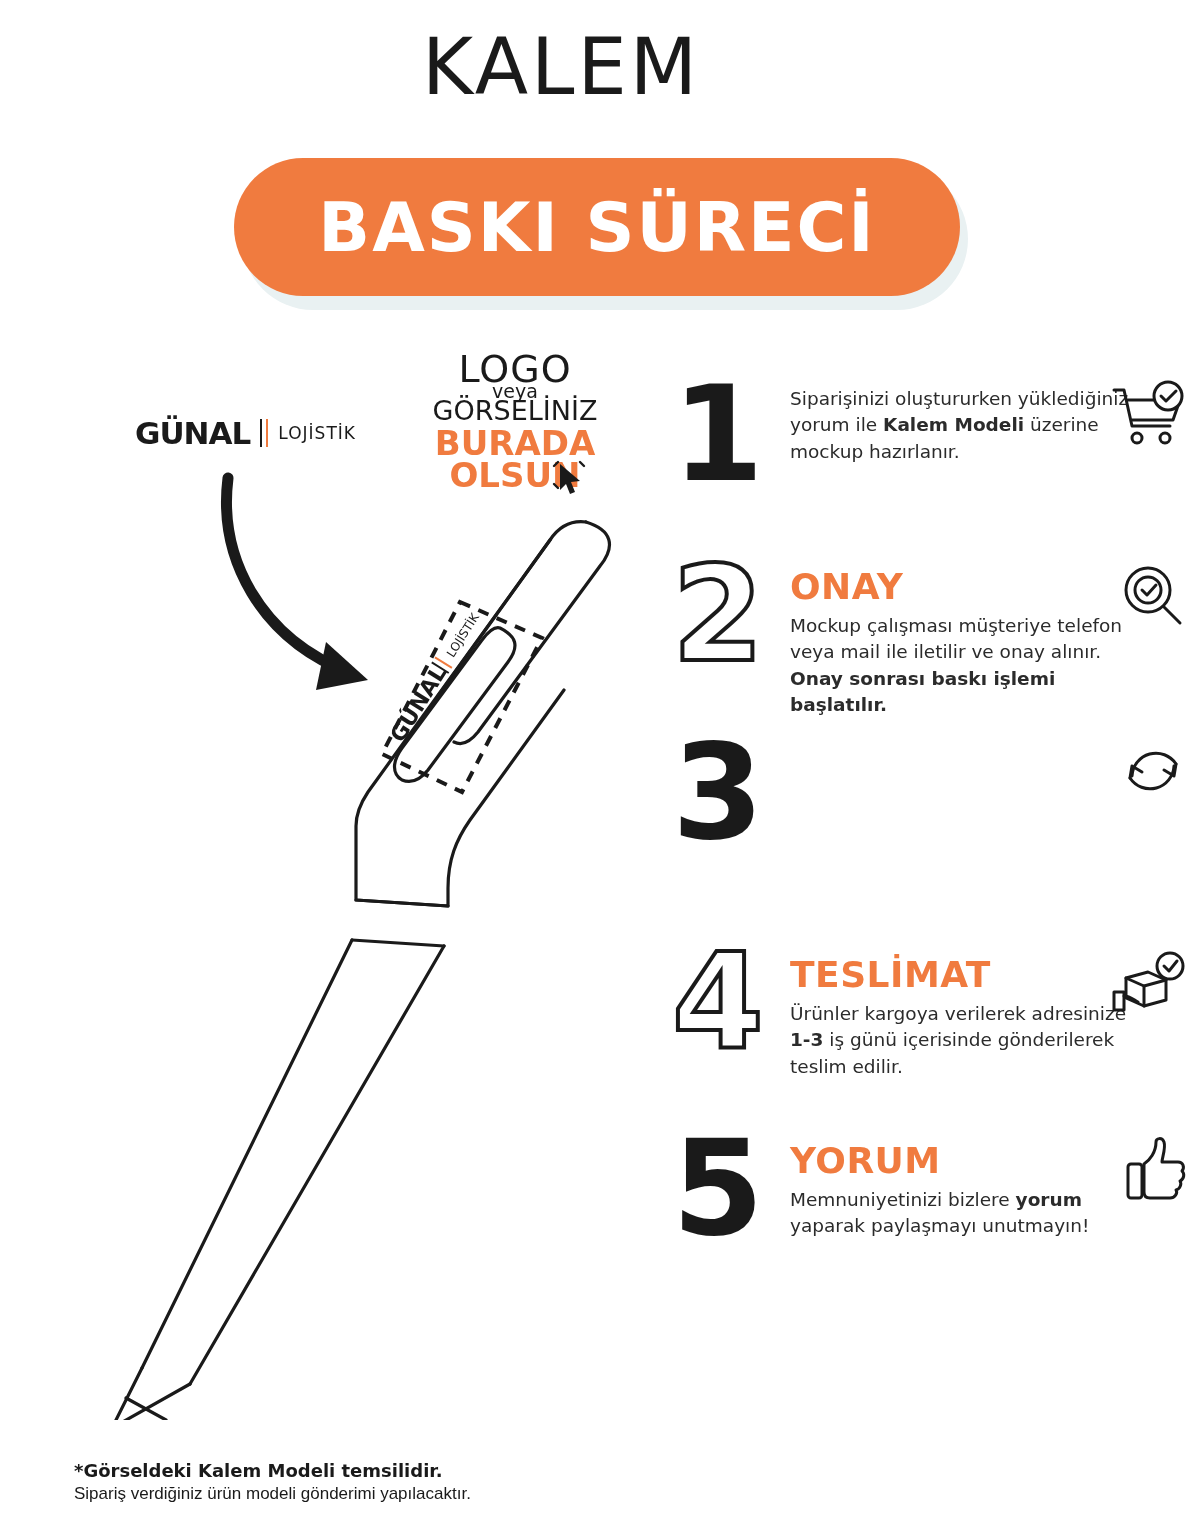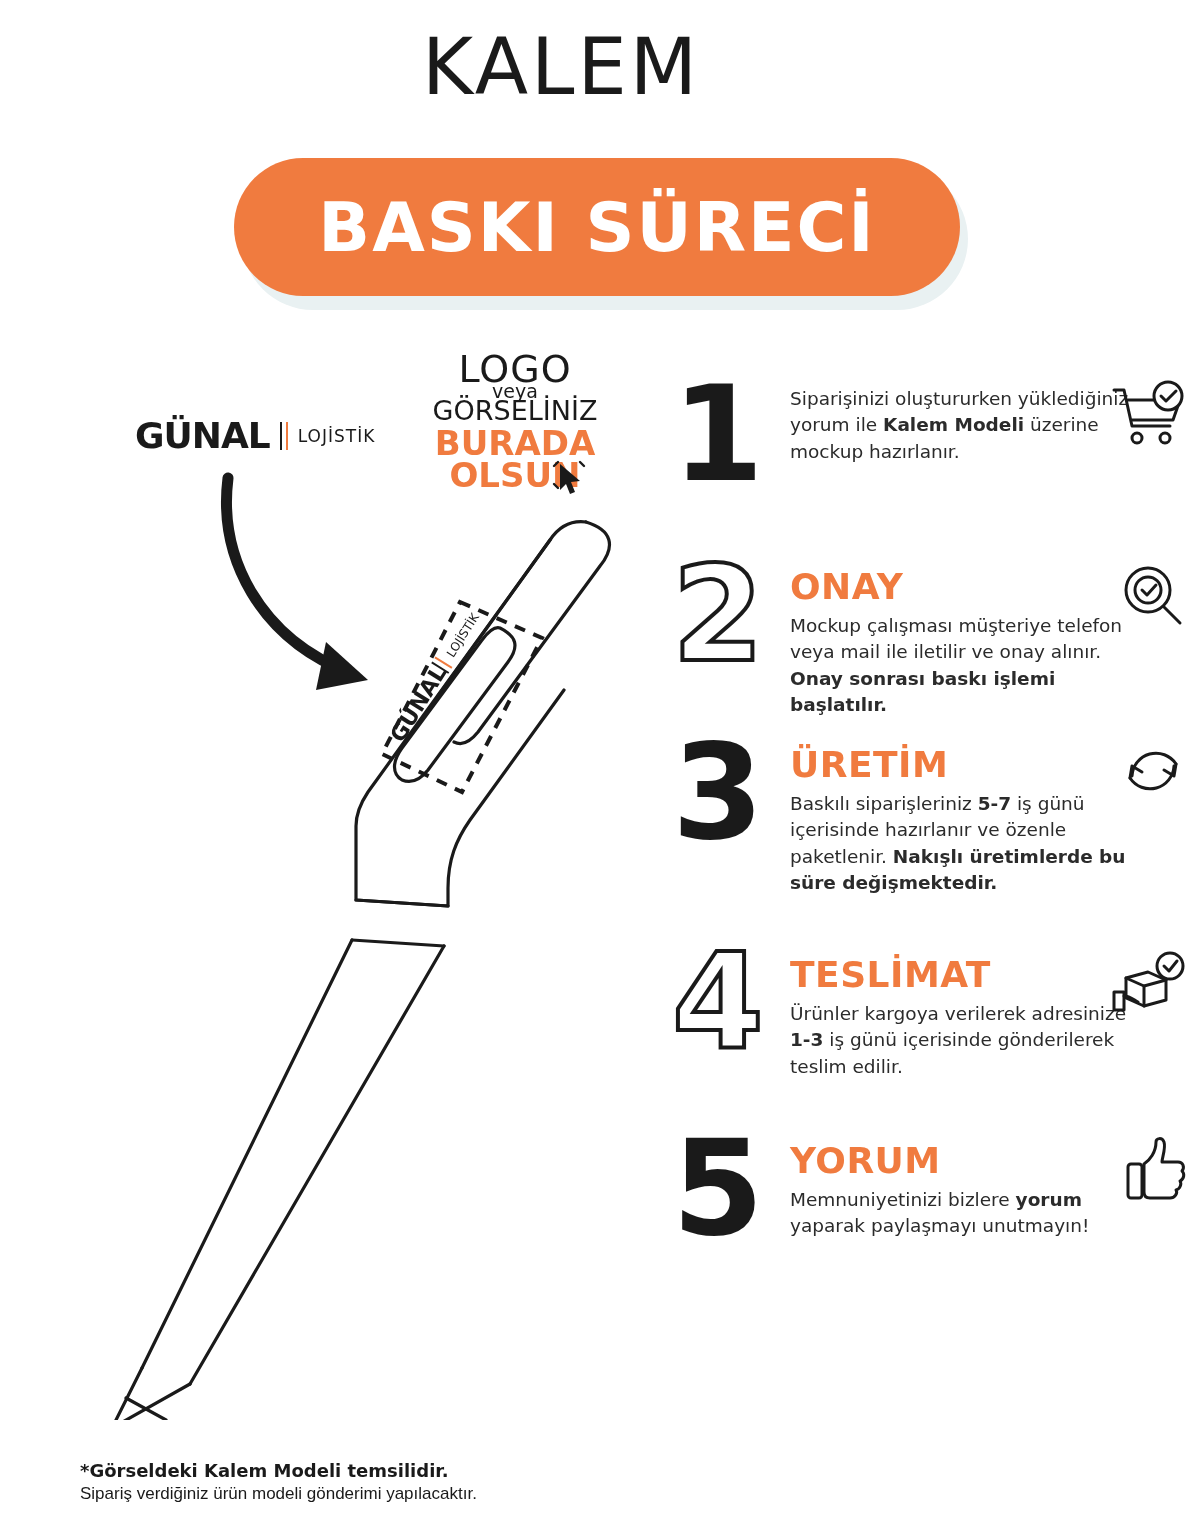--- a/index.html
+++ b/index.html
@@ -38,21 +38,21 @@
   }
 
   
   .left { position: absolute; top: 340px; left: 0; width: 660px; height: 1100px; }
 
   .gunal-logo {
     position: absolute; top: 75px; left: 135px;
     display: flex; align-items: center; gap: 10px;
   }
   .gunal-word {
-    font-size: 36px; font-weight: 800; letter-spacing: -1px;
+    font-size: 31px; font-weight: 800; letter-spacing: -1px;
     color: #1a1a1a; font-family: "DejaVu Sans", sans-serif;
     position: relative;
   }
   .logo-bars { display: flex; gap: 4px; height: 30px; align-items: center; }
   .logo-bars span { display: block; width: 2px; height: 28px; background: #f07b3f; }
   .logo-bars span.dark { background: #1a1a1a; }
   .gunal-sub {
     font-size: 17px; letter-spacing: 1px; color: #1a1a1a;
     font-family: "DejaVu Sans", sans-serif;
   }
@@ -98,21 +98,21 @@
   .step-icon { position: absolute; right: 4px; top: 0px; }
 
   
   #step-1 { min-height: 162px; }
   #step-2 { min-height: 160px; }
   #step-3 { min-height: 192px; }
   #step-4 { min-height: 168px; }
   #step-5 { min-height: 150px; }
 
   
-  .footer { position: absolute; left: 80px; bottom: 30px; }
+  .footer { position: absolute; left: 74px; bottom: 30px; }
   .footer-1 {
     font-size: 18px; font-weight: 800; color: #1a1a1a;
     font-family: "DejaVu Sans", sans-serif;
   }
   .footer-2 {
     font-size: 17px; color: #1a1a1a; margin-top: 3px;
     font-family: Liberation Sans, sans-serif;
   }
 </style>
 </head>
@@ -219,24 +219,20 @@
           <circle cx="32" cy="30" r="22"></circle>
           <circle cx="32" cy="30" r="13"></circle>
           <path d="M26 30 L31 35 L40 25"></path>
           <path d="M48 47 L64 63"></path>
         </g>
       </svg>
     </div>
 
     <div class="step" id="step-3">
       <div class="step-num">3</div>
-      <div class="step-body">
-        <div class="step-head">ÜRETİM</div>
-        <div class="step-text"><span>Baskılı siparişleriniz </span><b>5-7</b><span> iş günü içerisinde hazırlanır ve özenle paketlenir. </span><b>Nakışlı üretimlerde bu süre değişmektedir.</b></div>
-      </div>
       <svg class="step-icon" width="70" height="66" viewBox="0 0 70 66">
         <g fill="none" stroke="#1a1a1a" stroke-width="3" stroke-linecap="round" stroke-linejoin="round">
           <path d="M12 40 A 24 24 0 0 0 56 28"></path>
           <path d="M58 26 L56 38 L46 32"></path>
           <path d="M58 26 A 24 24 0 0 0 14 38"></path>
           <path d="M12 40 L14 28 L24 34"></path>
         </g>
       </svg>
     </div>
 

